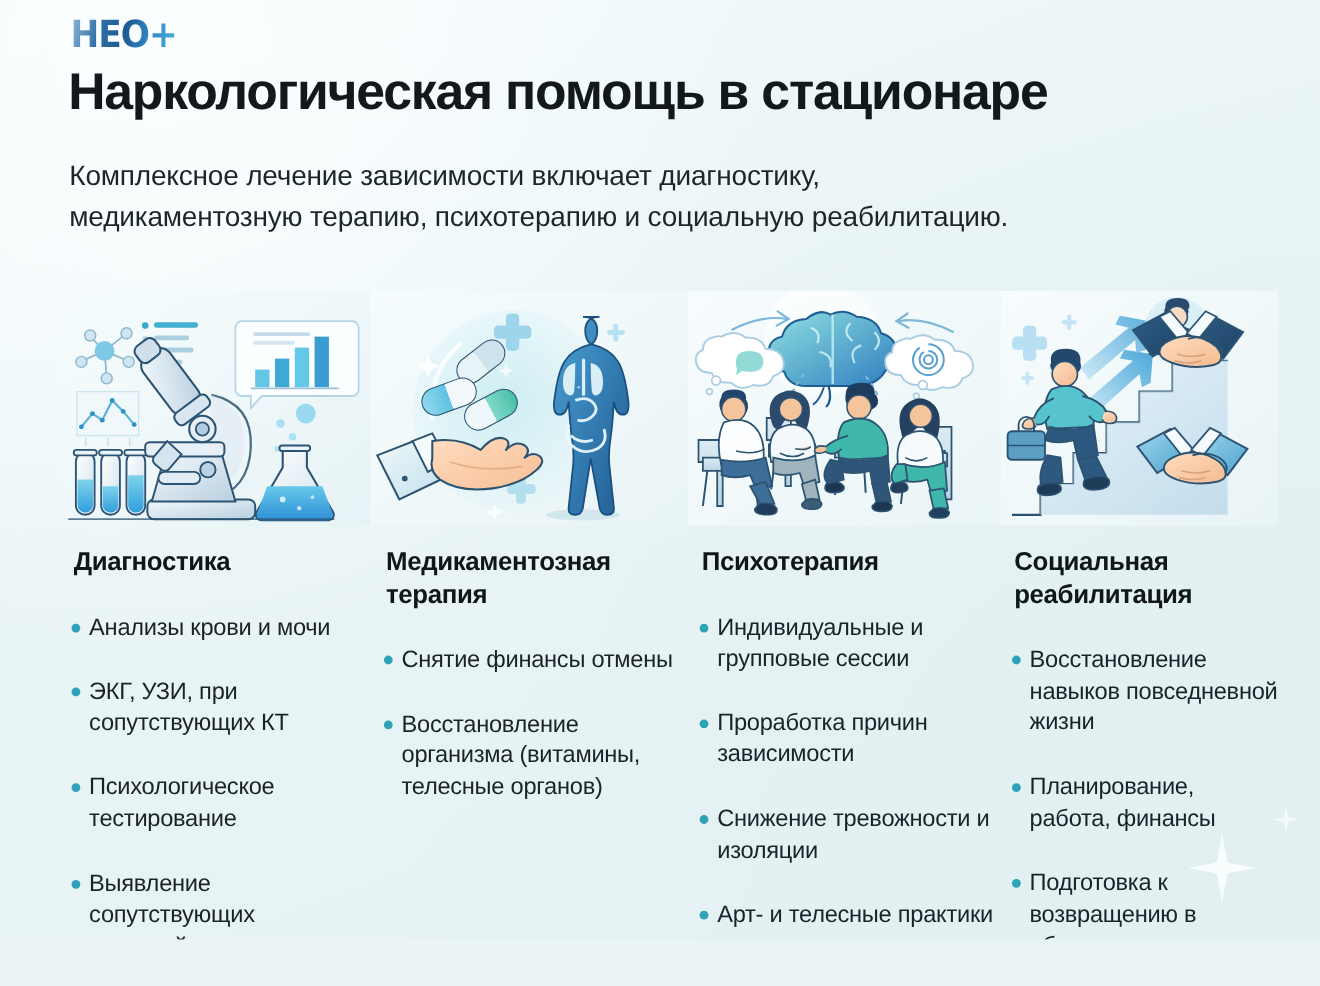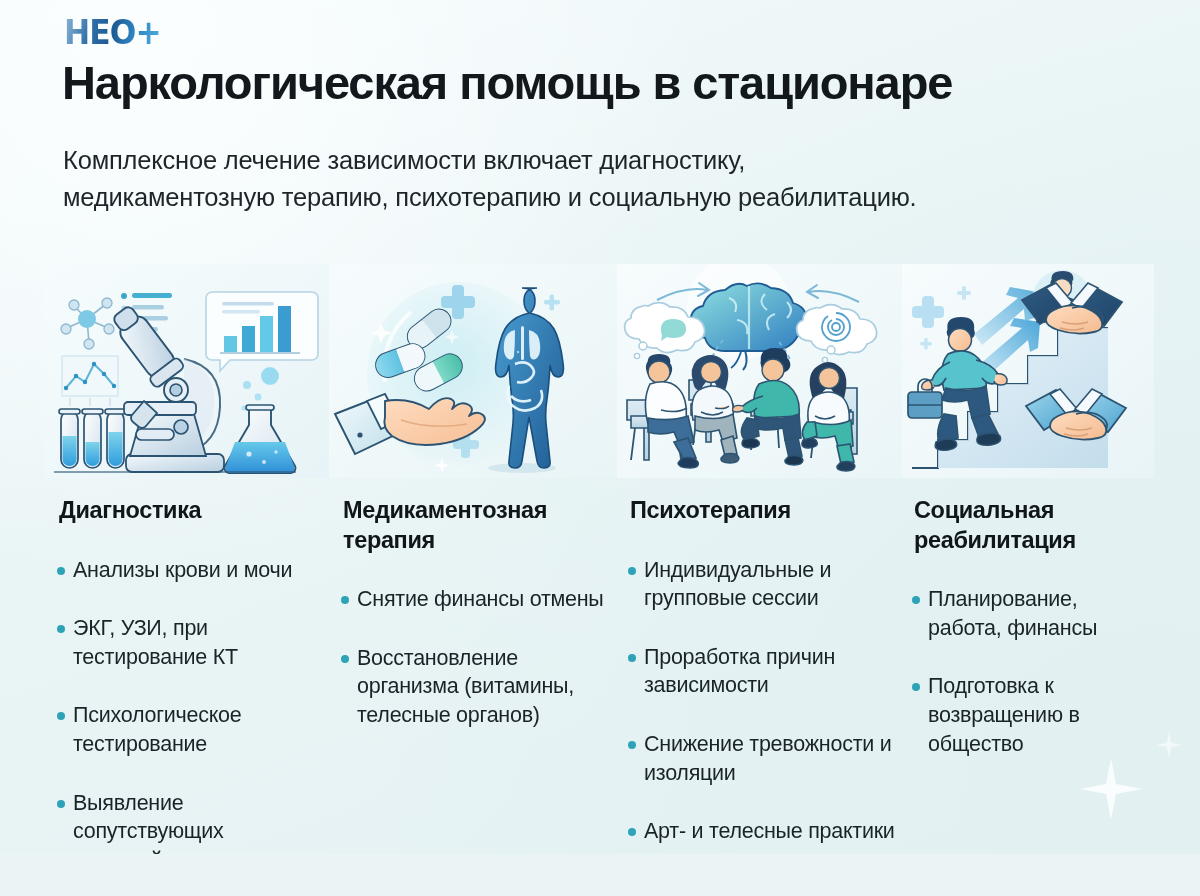--- a/index.html
+++ b/index.html
@@ -83,21 +83,21 @@
     width: 890px;
     font-size: 25.5px;
     line-height: 1.47;
     color: #1d2529;
     letter-spacing: -0.2px;
   }
 
   
   #columns {
     position: absolute;
-    left: 44px;
+    left: 52px;
     top: 264px;
     width: 1110px;
     display: flex;
     gap: 0px;
   }
   .col { width: 289px; position: relative; }
   .col:nth-child(1) { width: 285px; }
   .col:nth-child(2) { width: 288px; }
   .col:nth-child(3) { width: 285px; }
   .col:nth-child(4) { width: 252px; }
@@ -309,21 +309,21 @@
           </g>
 
           <line x1="10" y1="208" x2="252" y2="208" stroke="#2c5472" stroke-width="1.6" opacity=".75"></line>
         </svg>
       </div>
 
       <div class="col-title">Диагностика</div>
 
       <ul class="bullets">
         <li><span class="dot"></span><span>Анализы крови и мочи</span></li>
-        <li><span class="dot"></span><span>ЭКГ, УЗИ, при тестирование КТ</span></li>
+        <li><span class="dot"></span><span>ЭКГ, УЗИ, при сопутствующих КТ</span></li>
         <li><span class="dot"></span><span>Психологическое тестирование</span></li>
         <li><span class="dot"></span><span>Выявление сопутствующих расстройств</span></li>
       </ul>
     </div>
 
     <div class="col">
       <div class="art">
         <svg viewBox="0 0 288 214" xmlns="http://www.w3.org/2000/svg">
           <defs>
             <linearGradient id="c2bg" x1="0" y1="0" x2="1" y2="1">
@@ -700,19 +700,20 @@
               <path d="M164 164 q14 4 26 0"></path>
                 <path d="M162 170 q14 4 24 0"></path>
             </g>
           </g>
         </svg>
       </div>
 
       <div class="col-title">Социальная реабилитация</div>
 
       <ul class="bullets">
+        <li><span class="dot"></span><span>Восстановление навыков повседневной жизни</span></li>
         <li><span class="dot"></span><span>Планирование, работа, финансы</span></li>
         <li><span class="dot"></span><span>Подготовка к возвращению в общество</span></li>
       </ul>
     </div>
 
   </div>
 </div>
 
 </body></html>

